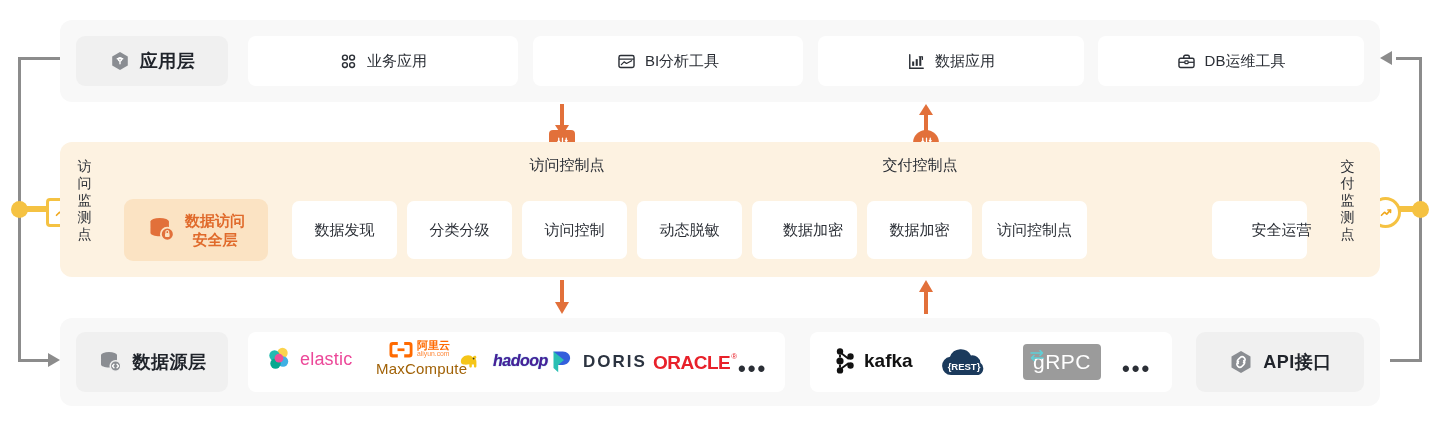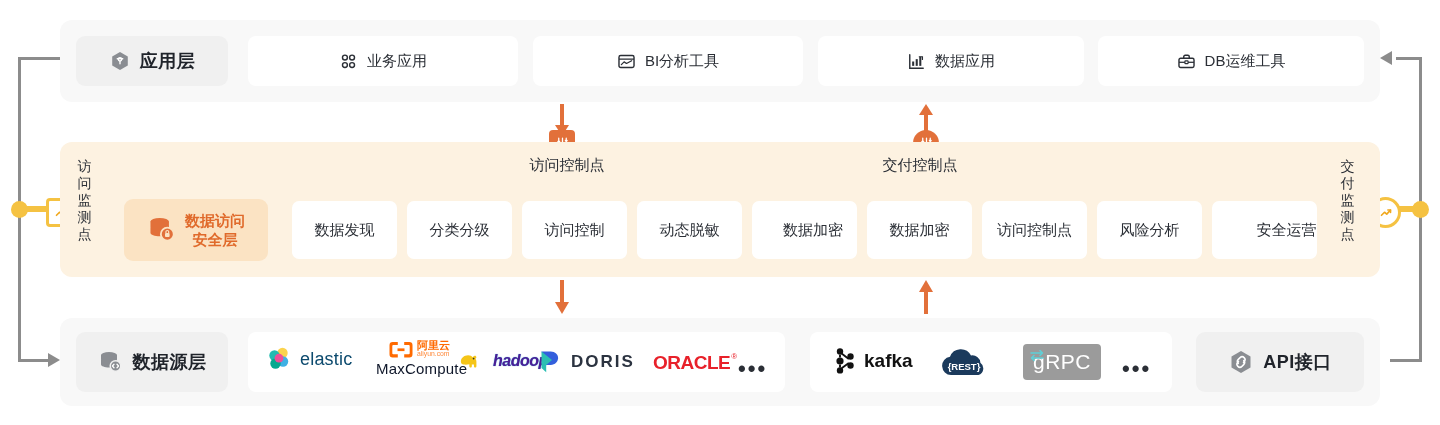--- a/index.html
+++ b/index.html
@@ -267,24 +267,21 @@
     </div>
   <div class="sec-cap" style="left:752px;width:105px;padding-left:17px;">
     <span class="txt">数据加密</span>
     </div>
   <div class="sec-cap" style="left:867px;width:105px;">
     <span class="txt">数据加密</span>
     </div>
   <div class="sec-cap" style="left:982px;width:105px;">
     <span class="txt">访问控制点</span>
     </div>
-  <div class="sec-cap" style="left:1097px;width:105px;">
-    <span class="txt">风险分析</span>
-    </div>
-  <div class="sec-cap" style="left:1212px;width:105px;padding-left:44px;">
+  <div class="sec-cap" style="left:1212px;width:95px;padding-left:44px;">
     <span class="txt">安全运营</span>
     </div>
 
   <div class="oarrow" style="left:555px;top:280px;width:14px;height:34px;">
     <div class="stem" style="top:0;height:24px;"></div>
     <div class="head" style="top:22px;border-top:12px solid #e2703a;"></div>
   </div>
   <div class="oarrow" style="left:919px;top:280px;width:14px;height:34px;">
     <div class="stem" style="top:10px;height:24px;"></div>
     <div class="head" style="top:0;border-bottom:12px solid #e2703a;"></div>
@@ -306,48 +303,48 @@
   <div class="src-group" style="left:248px;width:537px;">
 
     <div class="logo" style="left:18px;top:14px;">
       <svg width="26" height="26" viewBox="0 0 26 26">
         <circle cx="16.5" cy="7" r="5.2" fill="#fbd34d"></circle>
         <circle cx="8.5" cy="9.5" r="5.2" fill="#24bbb1"></circle>
         <circle cx="17" cy="15.5" r="5.2" fill="#3fb0e4"></circle>
         <circle cx="9.5" cy="17.5" r="5.2" fill="#07a88f"></circle>
         <circle cx="13" cy="12.2" r="4.4" fill="#ee5097"></circle>
       </svg>
-      <span class="wm-txt" style="margin-left:8px;color:#0c4a6e;font-size:18px;">elastic</span>
+      <span class="wm-txt" style="margin-left:8px;color:#ec4899;font-size:18px;">elastic</span>
     </div>
 
     <div class="logo" style="left:128px;top:8px;flex-direction:column;align-items:center;">
       <div style="display:flex;align-items:center;gap:3px;">
         <svg width="26" height="18" viewBox="0 0 26 18">
           <path d="M1.5 4.2A3.2 3.2 0 0 1 4.7 1h5.1v3.1H5.3a1 1 0 0 0-1 1v7.2a1 1 0 0 0 1 1h4.5V16.4H4.7a3.2 3.2 0 0 1-3.2-3.2z" fill="#ff6a00"></path>
           <path d="M24.5 4.2A3.2 3.2 0 0 0 21.3 1h-5.1v3.1h4.5a1 1 0 0 1 1 1v7.2a1 1 0 0 1-1 1h-4.5V16.4h5.1a3.2 3.2 0 0 0 3.2-3.2z" fill="#ff6a00"></path>
           <rect x="9.5" y="7.4" width="7" height="2.7" fill="#ff6a00"></rect>
         </svg>
         <div style="display:flex;flex-direction:column;line-height:1;">
           <span style="font-size:11px;font-weight:bold;color:#ff6a00;">阿里云</span>
           <span class="mini" style="color:#ff8a3c;transform:scale(.85);transform-origin:left top;">aliyun.com</span>
         </div>
       </div>
-      <span style="font-size:15px;color:#0f172a;letter-spacing:.2px;margin-top:1px;">MaxCompute</span>
+      <span style="font-size:15px;color:#a16207;letter-spacing:.2px;margin-top:1px;">MaxCompute</span>
     </div>
 
     <div class="logo" style="left:212px;top:18px;">
       <svg width="30" height="22" viewBox="0 0 34 24">
         <path d="M4 16c-1.8 0-3-1.4-3-3.4C1 8.8 4.6 5.5 9.2 5.5c2.6 0 4 .9 5.3 2.2 1.1-1.5 2.6-2.2 3.6-1.2.9.9.3 2.4-.6 3 .7.8 1.1 2 1.1 3.3V18c0 .8-.6 1.4-1.4 1.4s-1.4-.6-1.4-1.4v-2.1h-2.4V18c0 .8-.6 1.4-1.4 1.4S10.6 18.8 10.6 18v-2.3C8.4 16.2 6 16.3 4 16z" fill="#f5c518"></path>
         <circle cx="15.4" cy="9.2" r="1" fill="#333"></circle>
       </svg>
       <span style="margin-left:3px;font-size:16px;font-style:italic;font-weight:bold;color:#4c1d95;
                    letter-spacing:-.5px;text-shadow:0 0 1px #1f8ecd;">hadoop</span>
     </div>
 
-    <div class="logo" style="left:290px;top:17px;">
+    <div class="logo" style="left:302px;top:17px;">
       <svg width="24" height="26" viewBox="0 0 24 26">
         <path d="M3.5 2.5h9.2c4.5 0 7.4 3 7.4 6.6S17 16 12.7 16H8.2z" fill="#1d4ed8" opacity=".9"></path>
         <path d="M3.5 2.5 14 11 8.2 16v7.2L3.5 19z" fill="#2bbfb3"></path>
       </svg>
       <span style="margin-left:9px;font-size:17px;font-weight:bold;color:#2b3340;letter-spacing:2px;">DORIS</span>
     </div>
 
     <div class="logo" style="left:405px;top:20px;">
       <span style="font-size:19px;font-weight:bold;color:#e8212a;letter-spacing:-0.5px;">ORACLE</span>
       <span style="font-size:8px;color:#e8212a;align-self:flex-start;margin-left:1px;">®</span>

